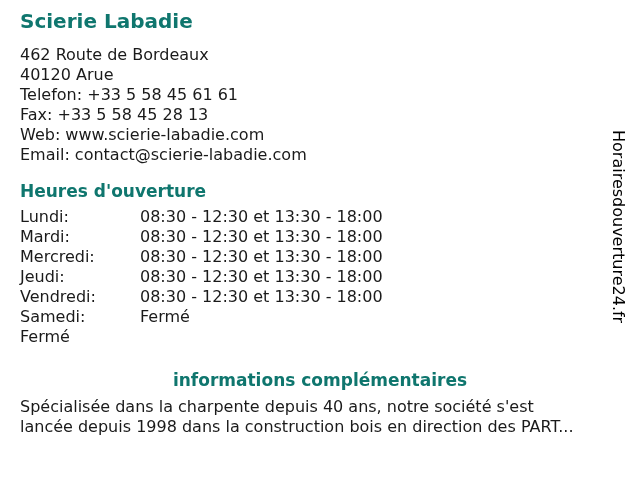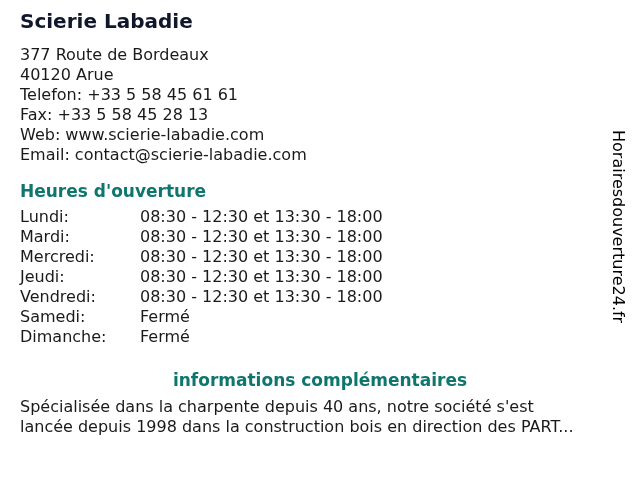--- a/index.html
+++ b/index.html
@@ -17,21 +17,21 @@
   }
   .page {
     position: relative;
     padding: 10px 0 0 20px;
     width: 600px;
   }
   .company-title {
     font-size: 20px;
     line-height: 22px;
     font-weight: bold;
-    color: #0f172a;
+    color: #0f766e;
     margin: 0;
   }
   .contact-block {
     margin-top: 13px;
     font-size: 16px;
     line-height: 20px;
   }
   .contact-block div {
     white-space: nowrap;
   }
@@ -84,21 +84,21 @@
   }
 </style>
 </head>
 <body>
 
 <div class="page">
 
   <h1 class="company-title">Scierie Labadie</h1>
 
   <div class="contact-block">
-    <div>377 Route de Bordeaux</div>
+    <div>462 Route de Bordeaux</div>
     <div>40120 Arue</div>
     <div>Telefon: +33 5 58 45 61 61</div>
     <div>Fax: +33 5 58 45 28 13</div>
     <div>Web: www.scierie-labadie.com</div>
     <div>Email: contact@scierie-labadie.com</div>
   </div>
 
   <h2 class="section-heading hours-heading">Heures d'ouverture</h2>
 
   <div class="hours-table">
@@ -120,21 +120,20 @@
     </div>
     <div class="hours-row">
       <span class="hours-day">Vendredi:</span>
       <span class="hours-time">08:30 - 12:30 et 13:30 - 18:00</span>
     </div>
     <div class="hours-row">
       <span class="hours-day">Samedi:</span>
       <span class="hours-time">Fermé</span>
     </div>
     <div class="hours-row">
-      <span class="hours-day">Dimanche:</span>
       <span class="hours-time">Fermé</span>
     </div>
   </div>
 
   <h2 class="section-heading info-heading">informations complémentaires</h2>
 
   <div class="info-text">
     <div>Spécialisée dans la charpente depuis 40 ans, notre société s'est</div>
     <div>lancée depuis 1998 dans la construction bois en direction des PART...</div>
   </div>

